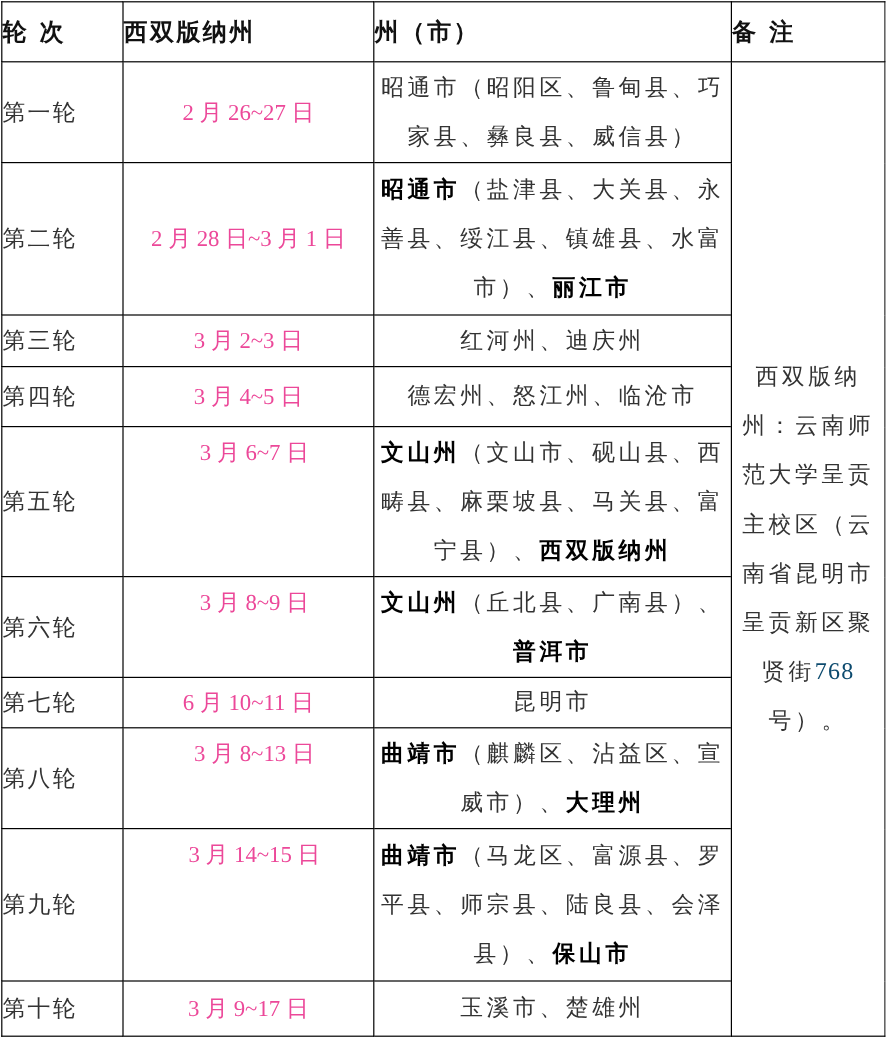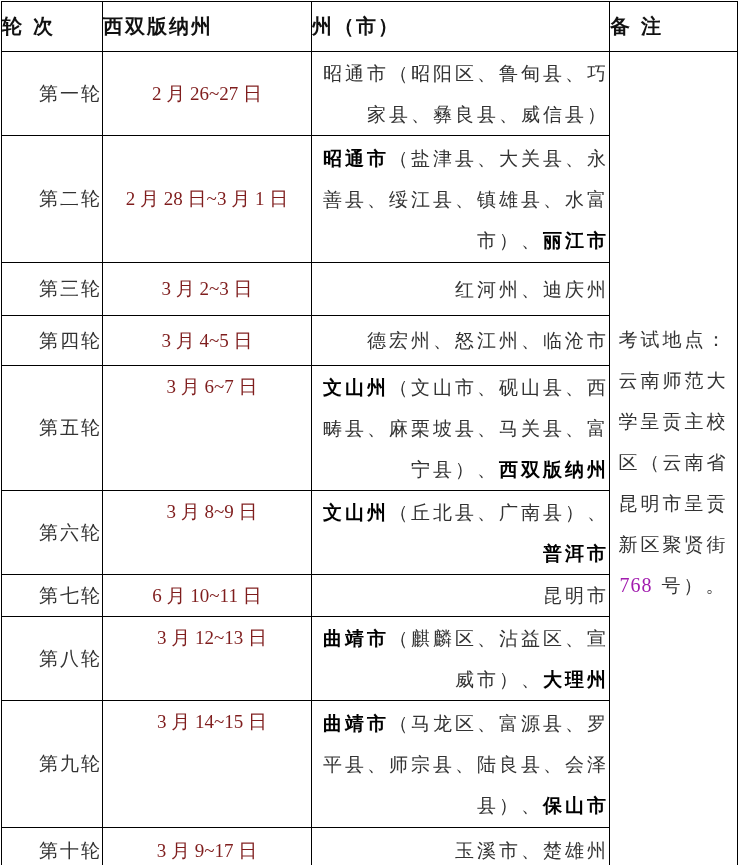--- a/index.html
+++ b/index.html
@@ -20,28 +20,28 @@
   }
   th {
     height: 49px;
     font-family: "DejaVu Sans", "Liberation Sans", sans-serif;
     font-weight: bold !important;
     font-size: 20px !important;
     color: #111;
     letter-spacing: 2px;
     text-align: left;
   }
-  td.round { text-align: right; vertical-align: middle; letter-spacing: 2px; color: #333; }
-  td.date { text-align: center; font-family: "Liberation Serif", "DejaVu Serif", serif; font-size: 20px; color: #7f1d1d; }
+  td.round { text-align: left; vertical-align: middle; letter-spacing: 2px; color: #333; }
+  td.date { text-align: center; font-family: "Liberation Serif", "DejaVu Serif", serif; font-size: 20px; color: #ec4899; }
   td.date.mid { vertical-align: middle; }
   td.date.top { vertical-align: top; padding-top: 8px; padding-left: 10px; }
-  td.region { text-align: right; vertical-align: middle; padding: 0 6px 0 11px; line-height: 41px; letter-spacing: 3px; color: #333; }
+  td.region { text-align: center; vertical-align: middle; padding: 0 6px 0 11px; line-height: 41px; letter-spacing: 3px; color: #333; }
   td.region b { color: #000; font-weight: bold; font-family: Liberation Serif, serif; }
   td.note { vertical-align: middle; text-align: center; padding: 0 4px; line-height: 41px; letter-spacing: 3px; color: #333; font-size: 19px; }
-  .num { font-family: "Liberation Serif", serif; font-size: 20px; letter-spacing: 1px; color: #a21caf; }
+  .num { font-family: "Liberation Serif", serif; font-size: 20px; letter-spacing: 1px; color: #0c4a6e; }
 </style>
 </head>
 <body>
 
 <table class="schedule">
   <colgroup>
     <col style="width:101px">
     <col style="width:209px">
     <col style="width:298px">
     <col style="width:128px">
@@ -53,29 +53,29 @@
       <th>州（市）</th>
       <th>备 注</th>
     </tr>
   </thead>
   <tbody>
     <tr style="height:84px">
       <td class="round">第一轮</td>
       <td class="date mid">2 月 26~27 日</td>
       <td class="region"><span>昭通市（昭阳区、鲁甸县、巧家县、彝良县、威信县）</span></td>
       <td class="note" rowspan="10">
-        <span>考试地点：</span><span>云南师范大学呈贡主校区（云南省昆明市呈贡新区聚贤街</span><span class="num">768</span><span> 号）。</span>
+        <span>西双版纳州：</span><span>云南师范大学呈贡主校区（云南省昆明市呈贡新区聚贤街</span><span class="num">768</span><span> 号）。</span>
       </td>
     </tr>
     <tr style="height:127px">
       <td class="round">第二轮</td>
       <td class="date mid">2 月 28 日~3 月 1 日</td>
       <td class="region"><b>昭通市</b><span>（盐津县、大关县、永善县、绥江县、镇雄县、水富市）、</span><b>丽江市</b></td>
     </tr>
-    <tr style="height:53px">
+    <tr style="height:43px">
       <td class="round">第三轮</td>
       <td class="date mid">3 月 2~3 日</td>
       <td class="region"><span>红河州、迪庆州</span></td>
     </tr>
     <tr style="height:50px">
       <td class="round">第四轮</td>
       <td class="date mid">3 月 4~5 日</td>
       <td class="region"><span>德宏州、怒江州、临沧市</span></td>
     </tr>
     <tr style="height:125px">
@@ -88,21 +88,21 @@
       <td class="date top">3 月 8~9 日</td>
       <td class="region"><b>文山州</b><span>（丘北县、广南县）、</span><b>普洱市</b></td>
     </tr>
     <tr style="height:42px">
       <td class="round">第七轮</td>
       <td class="date mid">6 月 10~11 日</td>
       <td class="region"><span>昆明市</span></td>
     </tr>
     <tr style="height:84px">
       <td class="round">第八轮</td>
-      <td class="date top">3 月 12~13 日</td>
+      <td class="date top">3 月 8~13 日</td>
       <td class="region"><b>曲靖市</b><span>（麒麟区、沾益区、宣威市）、</span><b>大理州</b></td>
     </tr>
     <tr style="height:127px">
       <td class="round">第九轮</td>
       <td class="date top">3 月 14~15 日</td>
       <td class="region"><b>曲靖市</b><span>（马龙区、富源县、罗平县、师宗县、陆良县、会泽县）、</span><b>保山市</b></td>
     </tr>
     <tr style="height:46px">
       <td class="round">第十轮</td>
       <td class="date mid">3 月 9~17 日</td>

